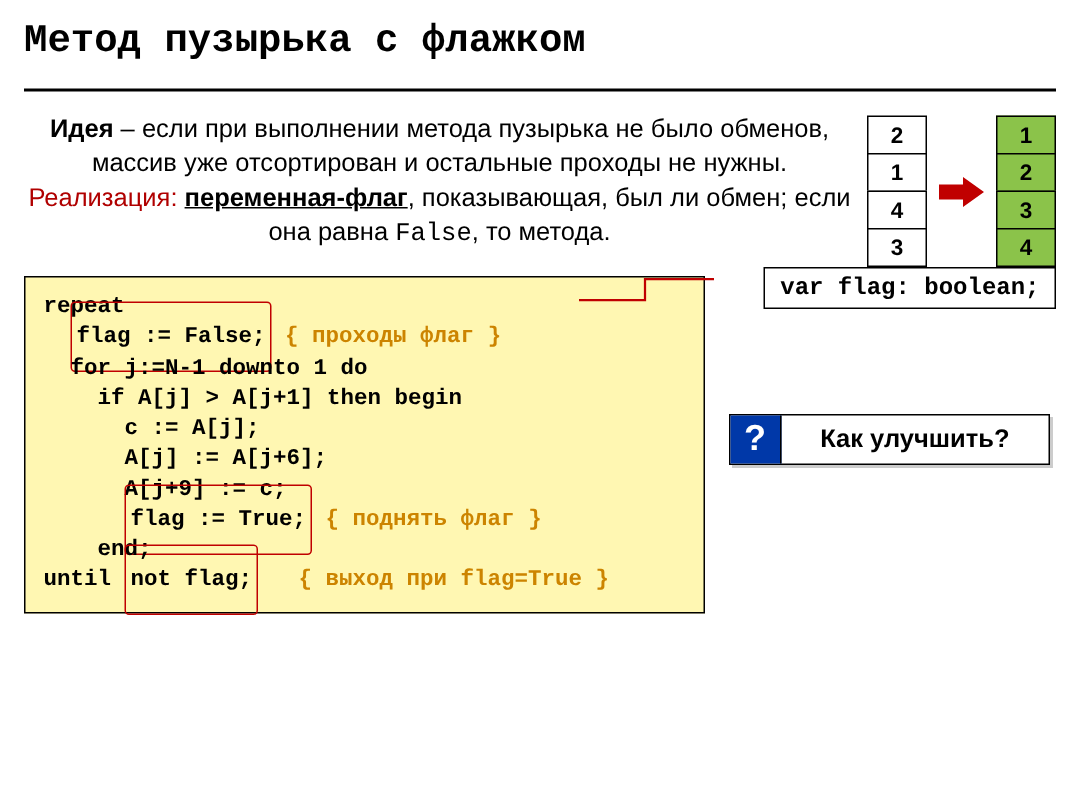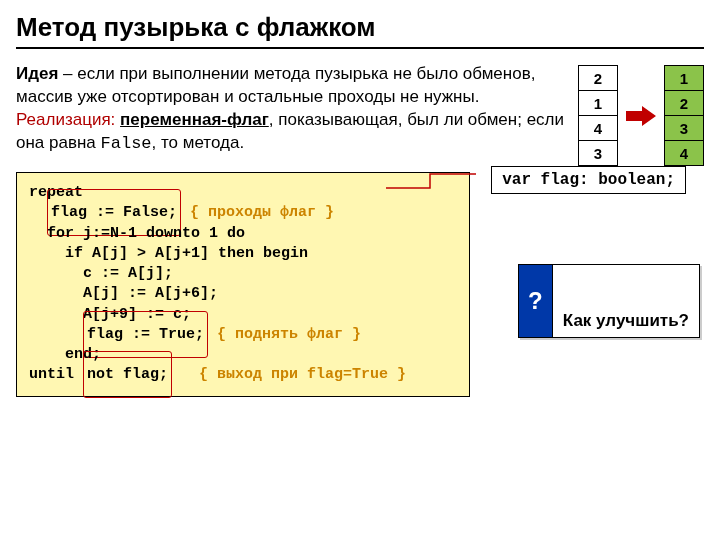--- a/index.html
+++ b/index.html
@@ -10,28 +10,30 @@
     width: 720px;
     height: 540px;
     background: #fff;
     color: #000;
     position: relative;
   }
   .title {
     font-size: 26px;
     font-weight: bold;
     border-bottom: 2px solid #000;
-    padding-bottom: 4px;
+    padding-bottom: 17px;
     margin-bottom: 14px;
+    font-family: Liberation Mono, monospace;
   }
   .idea-row {
     display: flex;
     align-items: flex-start;
     gap: 8px;
     margin-bottom: 0;
+    text-align: center;
   }
   .idea-text {
     flex: 1;
     font-size: 17px;
     line-height: 1.35;
   }
   .idea-label { font-weight: bold; }
   .real-label { font-weight: normal; color: #b00000; }
   .underline { font-weight: bold; text-decoration: underline; }
   .code-inline { font-family: "Courier New", monospace; }
@@ -75,21 +77,21 @@
   }
   .comment { color: #cc8400; font-weight: bold; }
   .boxed {
     border: 1.5px solid #c00000;
     border-radius: 3px;
     padding: 14px 3px;
   }
   .var-callout {
     position: absolute;
     top: -6px;
-    right: 18px;
+    right: 0;
     background: #fff;
     border: 1.5px solid #000;
     padding: 4px 10px;
     font-family: "Courier New", monospace;
     font-size: 16px;
     font-weight: bold;
   }
   .improve-callout {
     position: absolute;
     top: 92px;
@@ -105,26 +107,25 @@
     background: #0038a8;
     color: #fff;
     font-size: 24px;
     font-weight: bold;
     display: flex;
     align-items: center;
     justify-content: center;
     border-right: 1.5px solid #000;
   }
   .improve-text {
-    padding: 6px 10px;
+    padding: 6px 26px;
     font-size: 17px;
     font-weight: bold;
     display: flex;
     align-items: center;
-    margin-top: 40px;
   }
   .connector {
     position: absolute;
     top: 0px;
     left: 370px;
     width: 90px;
     height: 18px;
     pointer-events: none;
   }
 </style>

